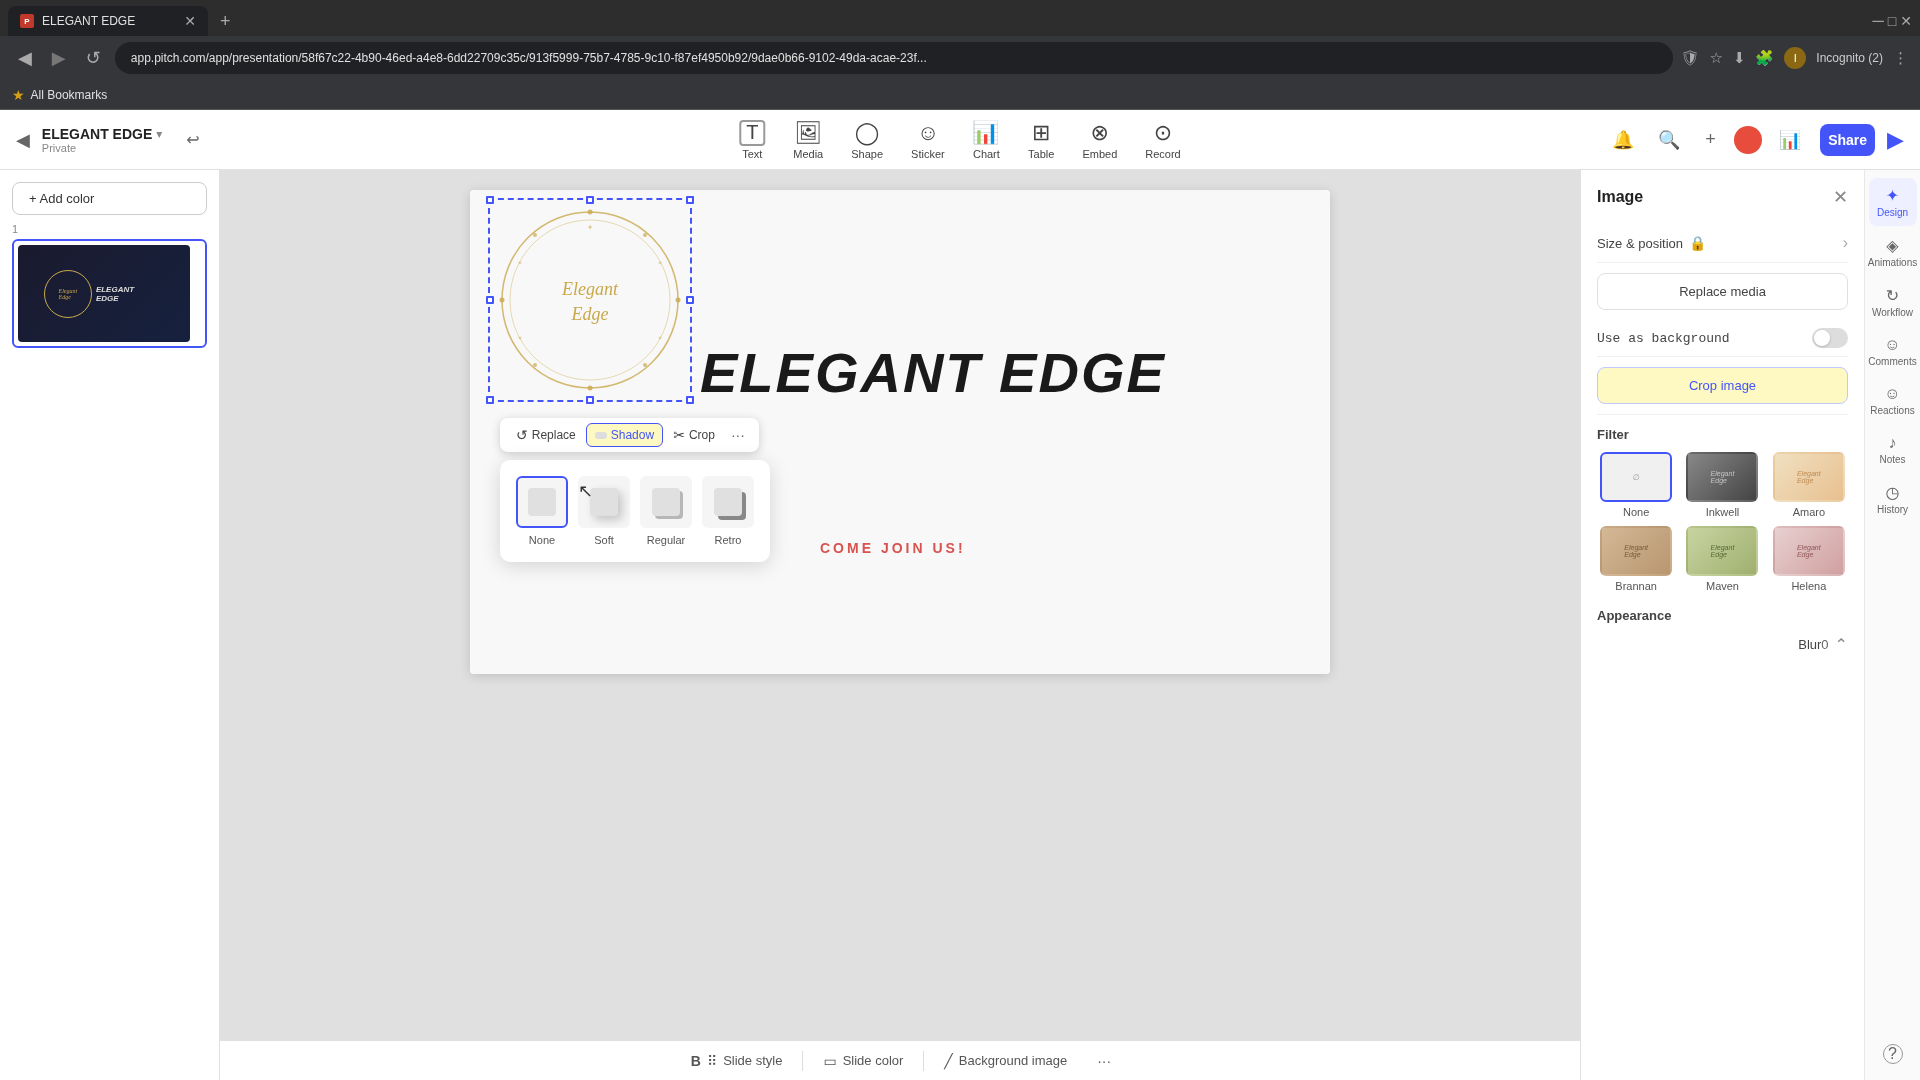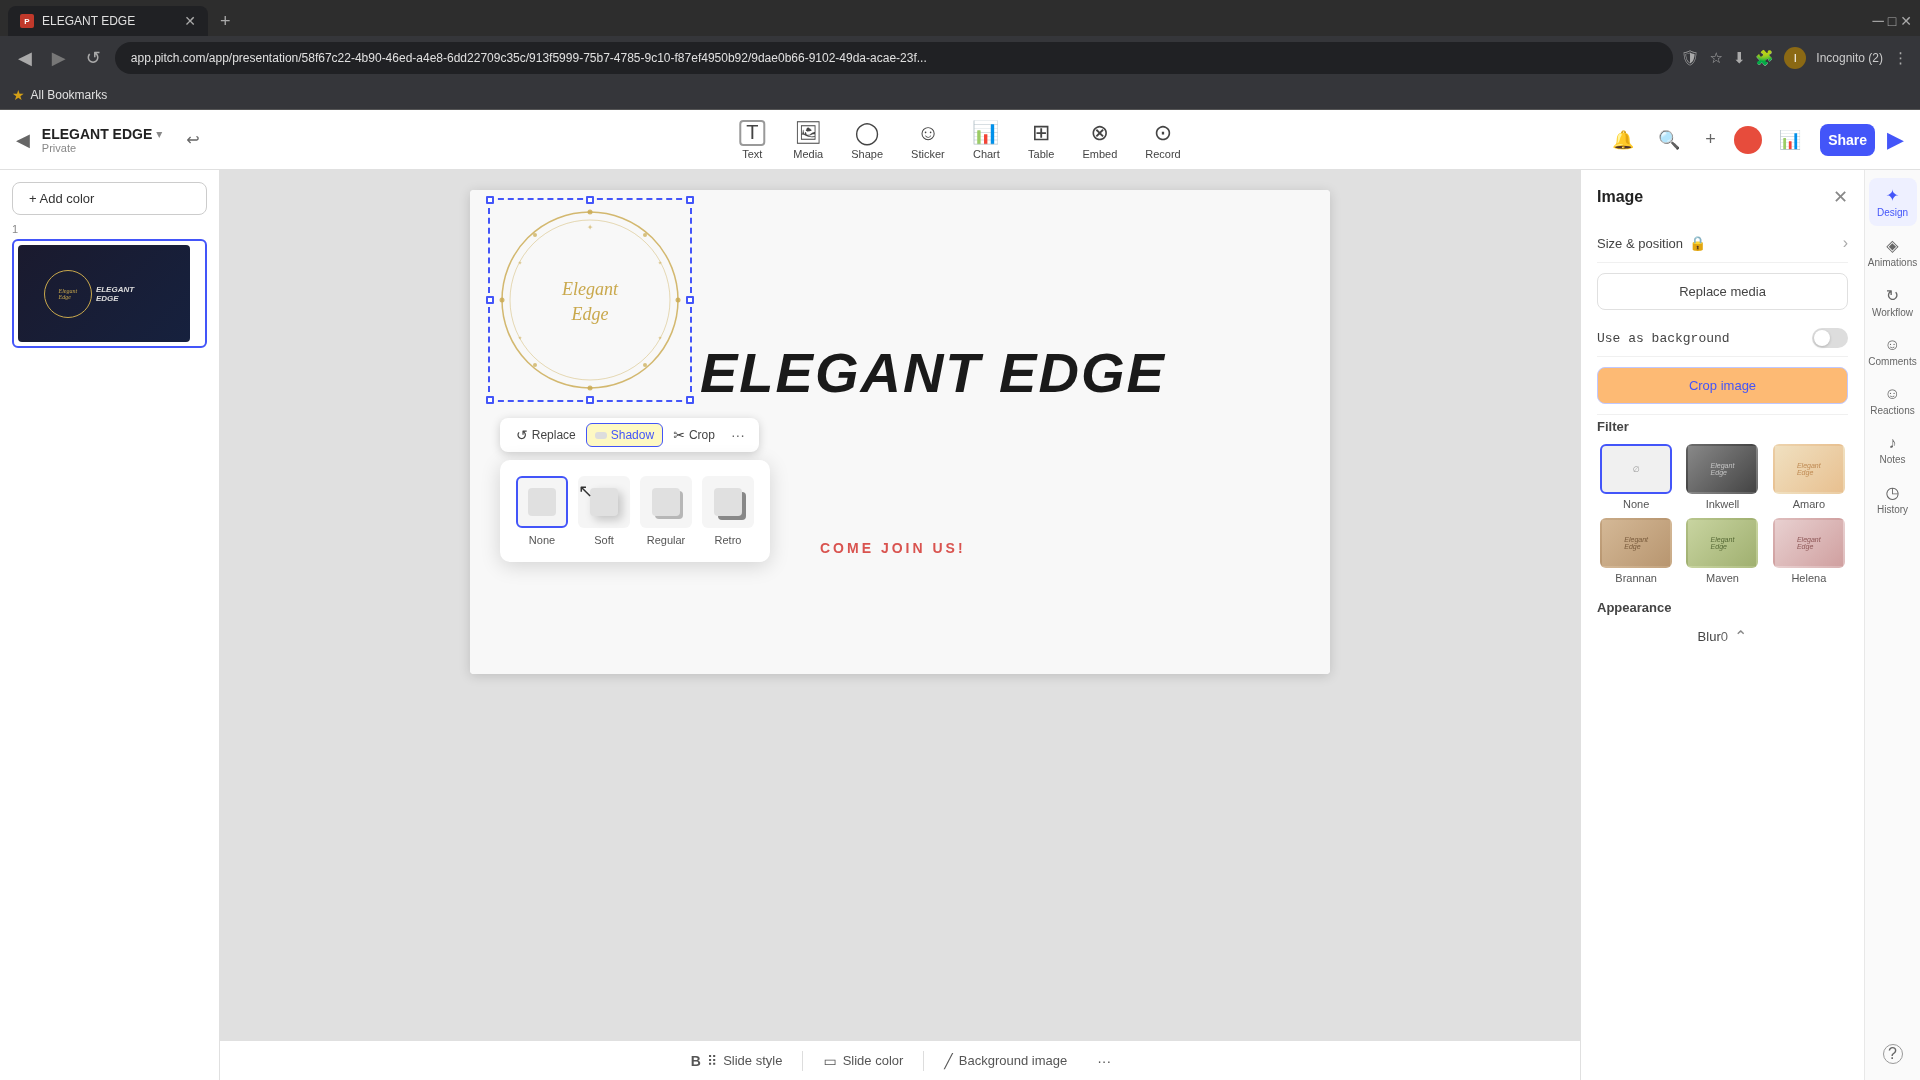--- a/index.html
+++ b/index.html
@@ -269,24 +269,24 @@
         </div>
 
         <div style="display:flex;align-items:center;justify-content:space-between;padding:8px 0;border-bottom:1px solid #f0f0f0;font-family:Liberation Mono, monospace;">
           <span style="font-size:13px;color:#444;">Use as background</span>
           <div style="width:36px;height:20px;background:#ddd;border-radius:10px;position:relative;cursor:pointer;">
             <div style="width:16px;height:16px;background:white;border-radius:50%;position:absolute;top:2px;left:2px;box-shadow:0 1px 3px rgba(0,0,0,0.2);"></div>
           </div>
         </div>
 
         <div style="padding:10px 0;border-bottom:1px solid #f0f0f0;">
-          <button style="width:100%;padding:10px;border:1px solid #e0e0e0;border-radius:8px;background:#fdba74;color:#4355f9;font-size:13px;cursor:pointer;text-align:center;border-color:#c0c8ff;">Crop image</button>
-        </div>
-
-        <div style="margin-top:4px;">
+          <button style="width:100%;padding:10px;border:1px solid #e0e0e0;border-radius:8px;background:#fef9c3;color:#4355f9;font-size:13px;cursor:pointer;text-align:center;border-color:#c0c8ff;">Crop image</button>
+        </div>
+
+        <div style="margin-top:12px;">
           <div style="font-size:13px;font-weight:600;color:#444;margin-bottom:10px;">Filter</div>
           <div style="display:grid;grid-template-columns:1fr 1fr 1fr;gap:8px;">
 
             <div style="display:flex;flex-direction:column;align-items:center;gap:4px;cursor:pointer;">
               <div style="width:72px;height:50px;border-radius:6px;background:#f0f0f0;border:2px solid #4355f9;display:flex;align-items:center;justify-content:center;">
                 <span style="font-size:8px;color:#999;">∅</span>
               </div>
               <span style="font-size:11px;color:#555;">None</span>
             </div>
 
@@ -322,21 +322,21 @@
               <div style="width:72px;height:50px;border-radius:6px;background:linear-gradient(135deg,#e8d0d0 0%,#d0a0a0 100%);border:2px solid transparent;display:flex;align-items:center;justify-content:center;overflow:hidden;">
                 <span style="font-size:7px;color:rgba(120,60,60,0.8);font-style:italic;">Elegant<br>Edge</span>
               </div>
               <span style="font-size:11px;color:#555;">Helena</span>
             </div>
           </div>
         </div>
 
         <div style="margin-top:16px;">
           <div style="font-size:13px;font-weight:600;color:#444;margin-bottom:8px;">Appearance</div>
-          <div style="display:flex;align-items:center;justify-content:center;padding:4px 0;">
+          <div style="display:flex;align-items:center;justify-content:flex-end;padding:4px 0;">
             <span style="font-size:13px;color:#444;">Blur</span>
             <div style="display:flex;align-items:center;gap:6px;">
               <span style="font-size:13px;color:#666;">0</span>
               <button style="background:none;border:none;color:#888;cursor:pointer;font-size:16px;">⌃</button>
             </div>
           </div>
         </div>
       </div>
 
       <div style="width:56px;background:#fafafa;border-left:1px solid #e8e8e8;display:flex;flex-direction:column;align-items:center;padding:8px 0;gap:2px;">

